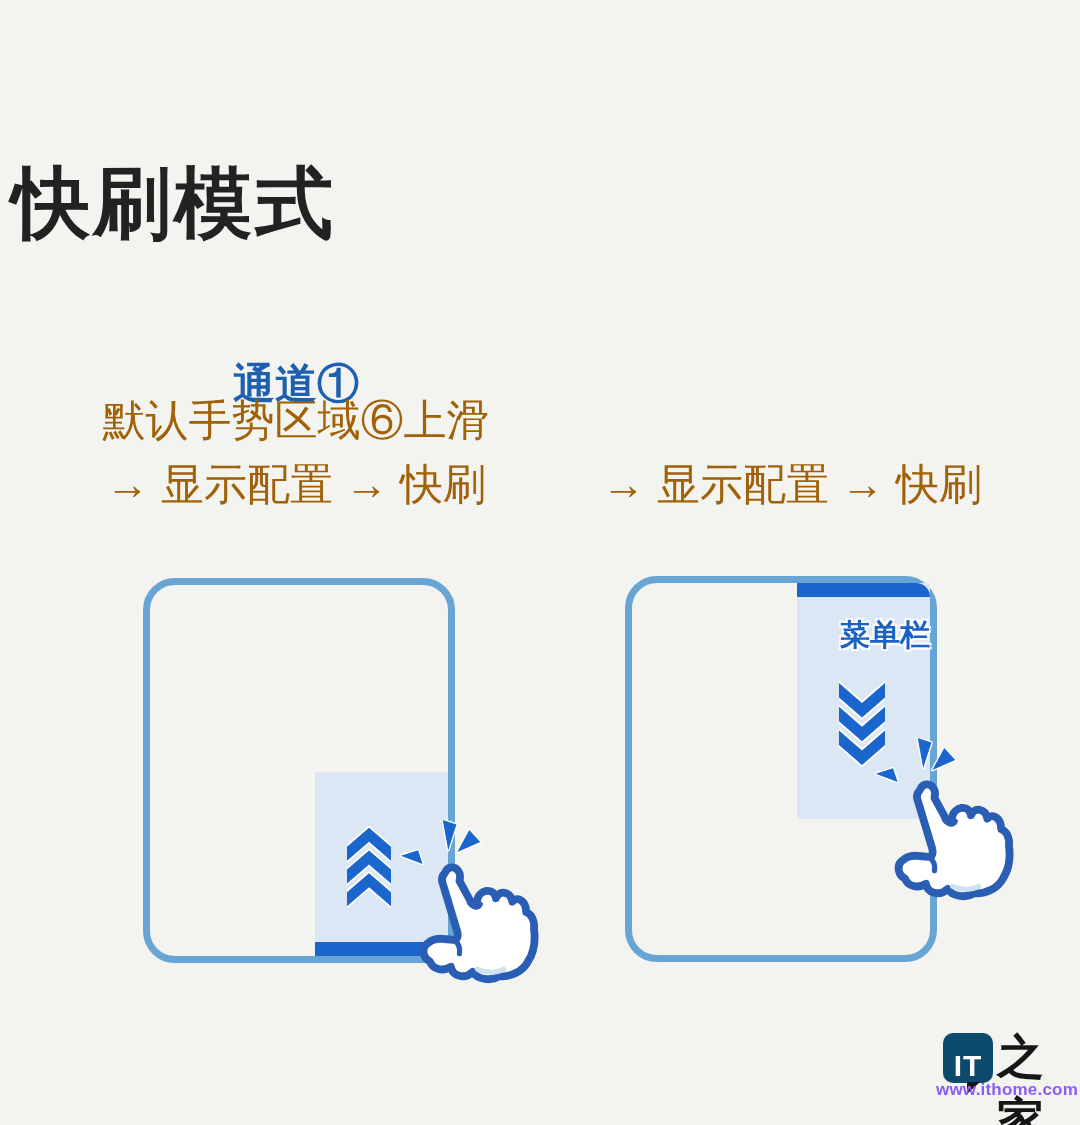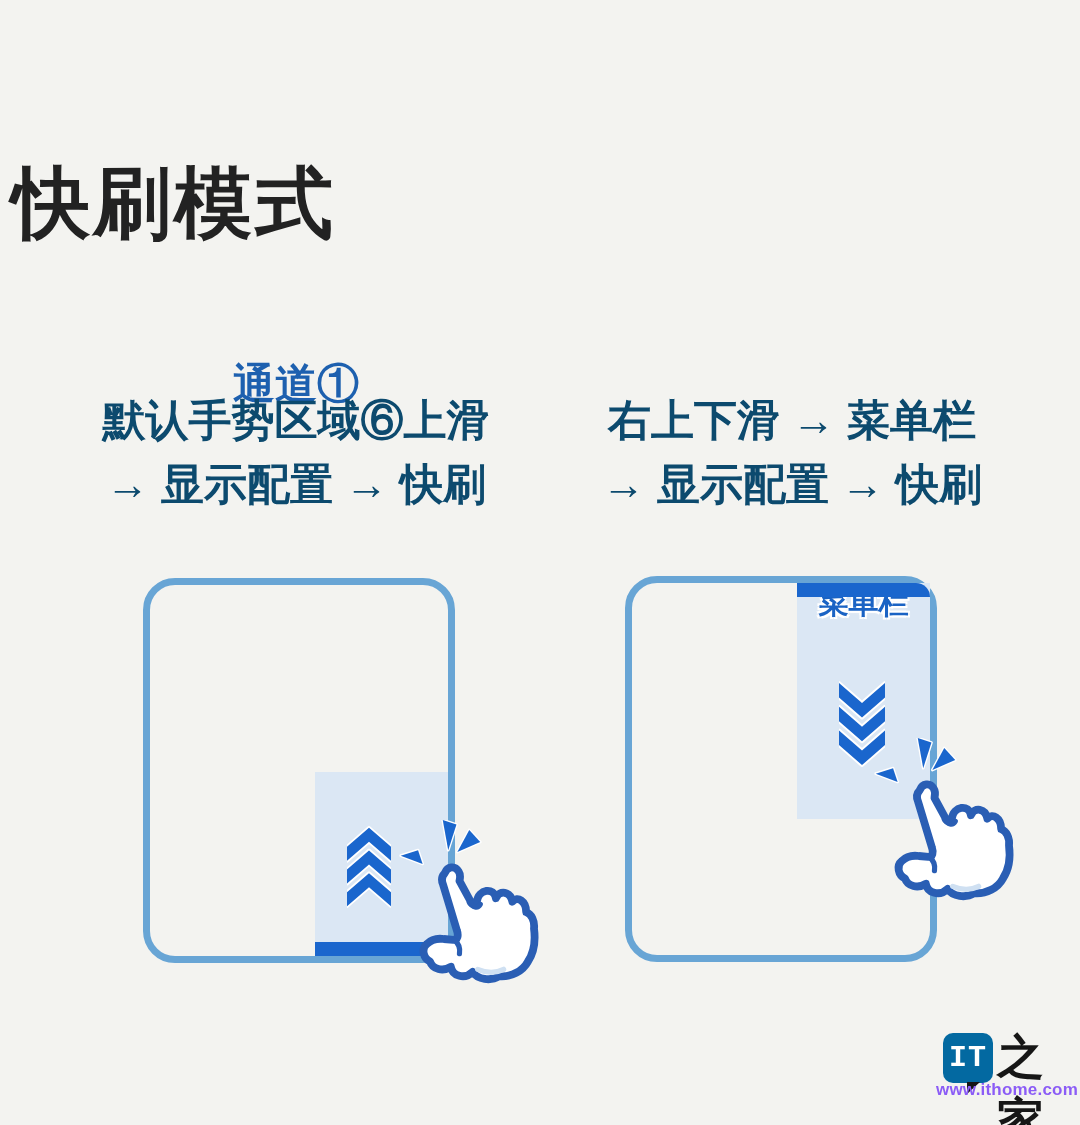--- a/index.html
+++ b/index.html
@@ -17,21 +17,21 @@
     margin:12px; 
     font-size:78px; font-weight:900; color:#222222;
     letter-spacing:3px;
   }
   .ch-heading {
     position:absolute; width:500px; text-align:center;
     font-size:42px; font-weight:800; color:#1d60af;
   }
   .ch-line {
     position:absolute; width:520px; text-align:center;
-    font-size:43px; font-weight:700; color:#0c4a6e; white-space:nowrap;
+    font-size:43px; font-weight:400; color:#a16207; white-space:nowrap;
   }
   #ch1-heading { left:46px;  top:308px;margin-top:48px; }
   #ch2-heading { left:538px; top:308px; }
   #ch1-line1 { left:36px;  top:392px; }
   #ch1-line2 { left:36px;  top:456px; }
   #ch2-line1 { left:532px; top:392px; }
   #ch2-line2 { left:532px; top:456px; }
 
   
   .device {
@@ -45,21 +45,21 @@
 
   .region { position:absolute; background:#dbe7f4; }
   #region1 { right:0; bottom:0; width:133px; height:184px; }
   #region2 { right:0; top:0;    width:133px; height:236px; }
 
   .bar { position:absolute; left:0; width:100%; height:14px; background:#1a66cd; }
   #bar1 { bottom:0; border-bottom-right-radius:20px; }
   #bar2 { top:0;    border-top-right-radius:20px; }
 
   .menu-label {
-    display:block; text-align:center;
+    display:block; padding-top:32px; text-align:right;
     font-size:30px; font-weight:800; color:#1a63c4;
     text-shadow:-2px -2px 0 #fff, 2px -2px 0 #fff, -2px 2px 0 #fff,
                  2px 2px 0 #fff, 0 0 4px #fff;
   }
 
   .chevrons { position:absolute; }
   #chev-up   { left:32px; top:48px; width:44px; height:94px; }
   #chev-down { left:42px; top:92px; width:46px; height:98px; }
 
   
@@ -67,22 +67,22 @@
   #burst1 { left:398px; top:820px; }
   #burst2 { left:873px; top:738px; }
 
   .hand { position:absolute; width:148px; height:156px; }
   #hand1 { left:408px; top:835px; }
   #hand2 { left:883px; top:752px; }
 
   
   .logo-bubble {
     position:absolute; left:943px; top:1033px;
-    width:50px; height:50px; background:#0369a1; border-radius:10px;
-    display:flex; align-items:center; justify-content:center;font-family:Liberation Mono, monospace;
+    width:50px; height:50px; background:#0c4a6e; border-radius:10px;
+    display:flex; align-items:flex-end; justify-content:center;
   }
   .logo-it {
     color:#ffffff; font-size:30px; font-weight:800; letter-spacing:1px;
   }
   .logo-tail {
     position:absolute; left:24px; bottom:-11px;
     width:0; height:0;
     border-top:12px solid #161616; border-right:13px solid transparent;
   }
   .logo-home {
@@ -99,21 +99,20 @@
 <body>
 
 <div id="canvas">
 
   <h1 class="page-title">快刷模式</h1>
 
   <div class="ch-heading" id="ch1-heading">通道①</div>
   <div class="ch-line" id="ch1-line1">默认手势区域⑥上滑</div>
   <div class="ch-line" id="ch1-line2">→ 显示配置 → 快刷</div>
 
-  <div class="ch-line" id="ch2-line1">右上下滑 → 菜单栏</div>
   <div class="ch-line" id="ch2-line2">→ 显示配置 → 快刷</div>
 
   <div class="device" id="device1">
     <div class="region" id="region1">
       <svg class="chevrons" id="chev-up" viewBox="0 0 60 107" xmlns="http://www.w3.org/2000/svg">
         <g fill="#1a66cd" stroke="#ffffff" stroke-width="5" stroke-linejoin="round" paint-order="stroke">
           <polygon points="0,26 30,0 60,26 60,45 30,19 0,45"></polygon>
           <polygon points="0,26 30,0 60,26 60,45 30,19 0,45" transform="translate(0,31)"></polygon>
           <polygon points="0,26 30,0 60,26 60,45 30,19 0,45" transform="translate(0,62)"></polygon>
         </g>

